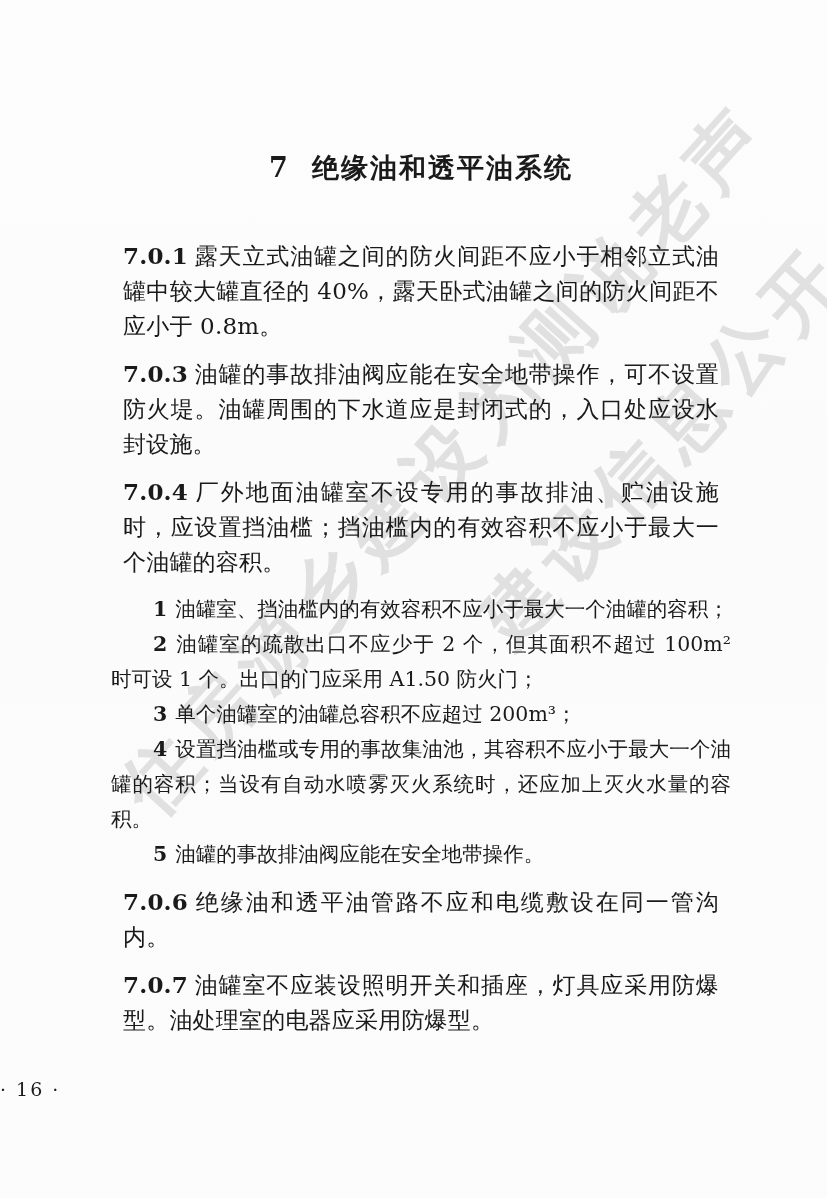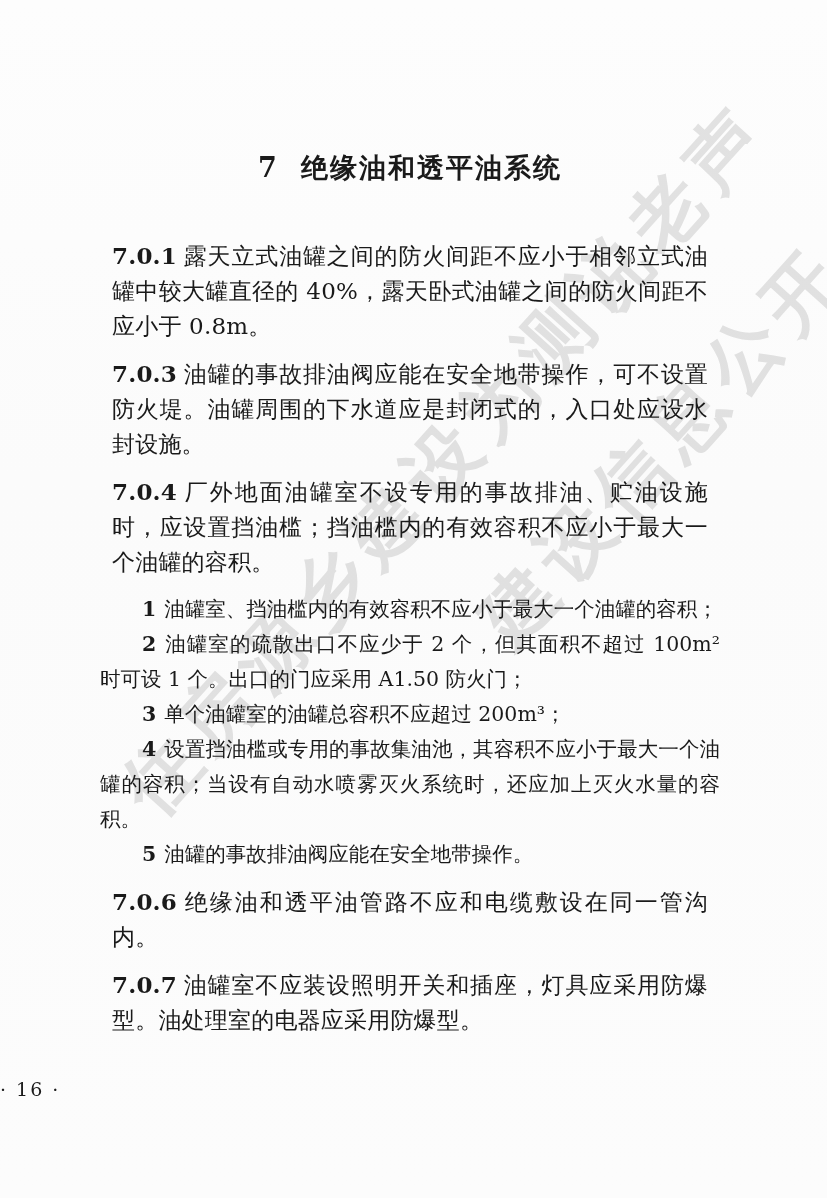--- a/index.html
+++ b/index.html
@@ -25,21 +25,21 @@
   
   .paper-tint {
     position: absolute;
     inset: 0;
     background: linear-gradient(180deg, #fdfdfd 0%, #fbfbfb 40%, #fcfcfc 100%);
     pointer-events: none;
   }
 
   .content {
     position: absolute;
-    left: 100px;
+    left: 111px;
     top: 150px;
     width: 620px;
   }
 
   .chapter-title {
     text-align: center;
     font-size: 27px;
     font-weight: 700;
     letter-spacing: 2px;
     margin: 0 0 52px 0;

